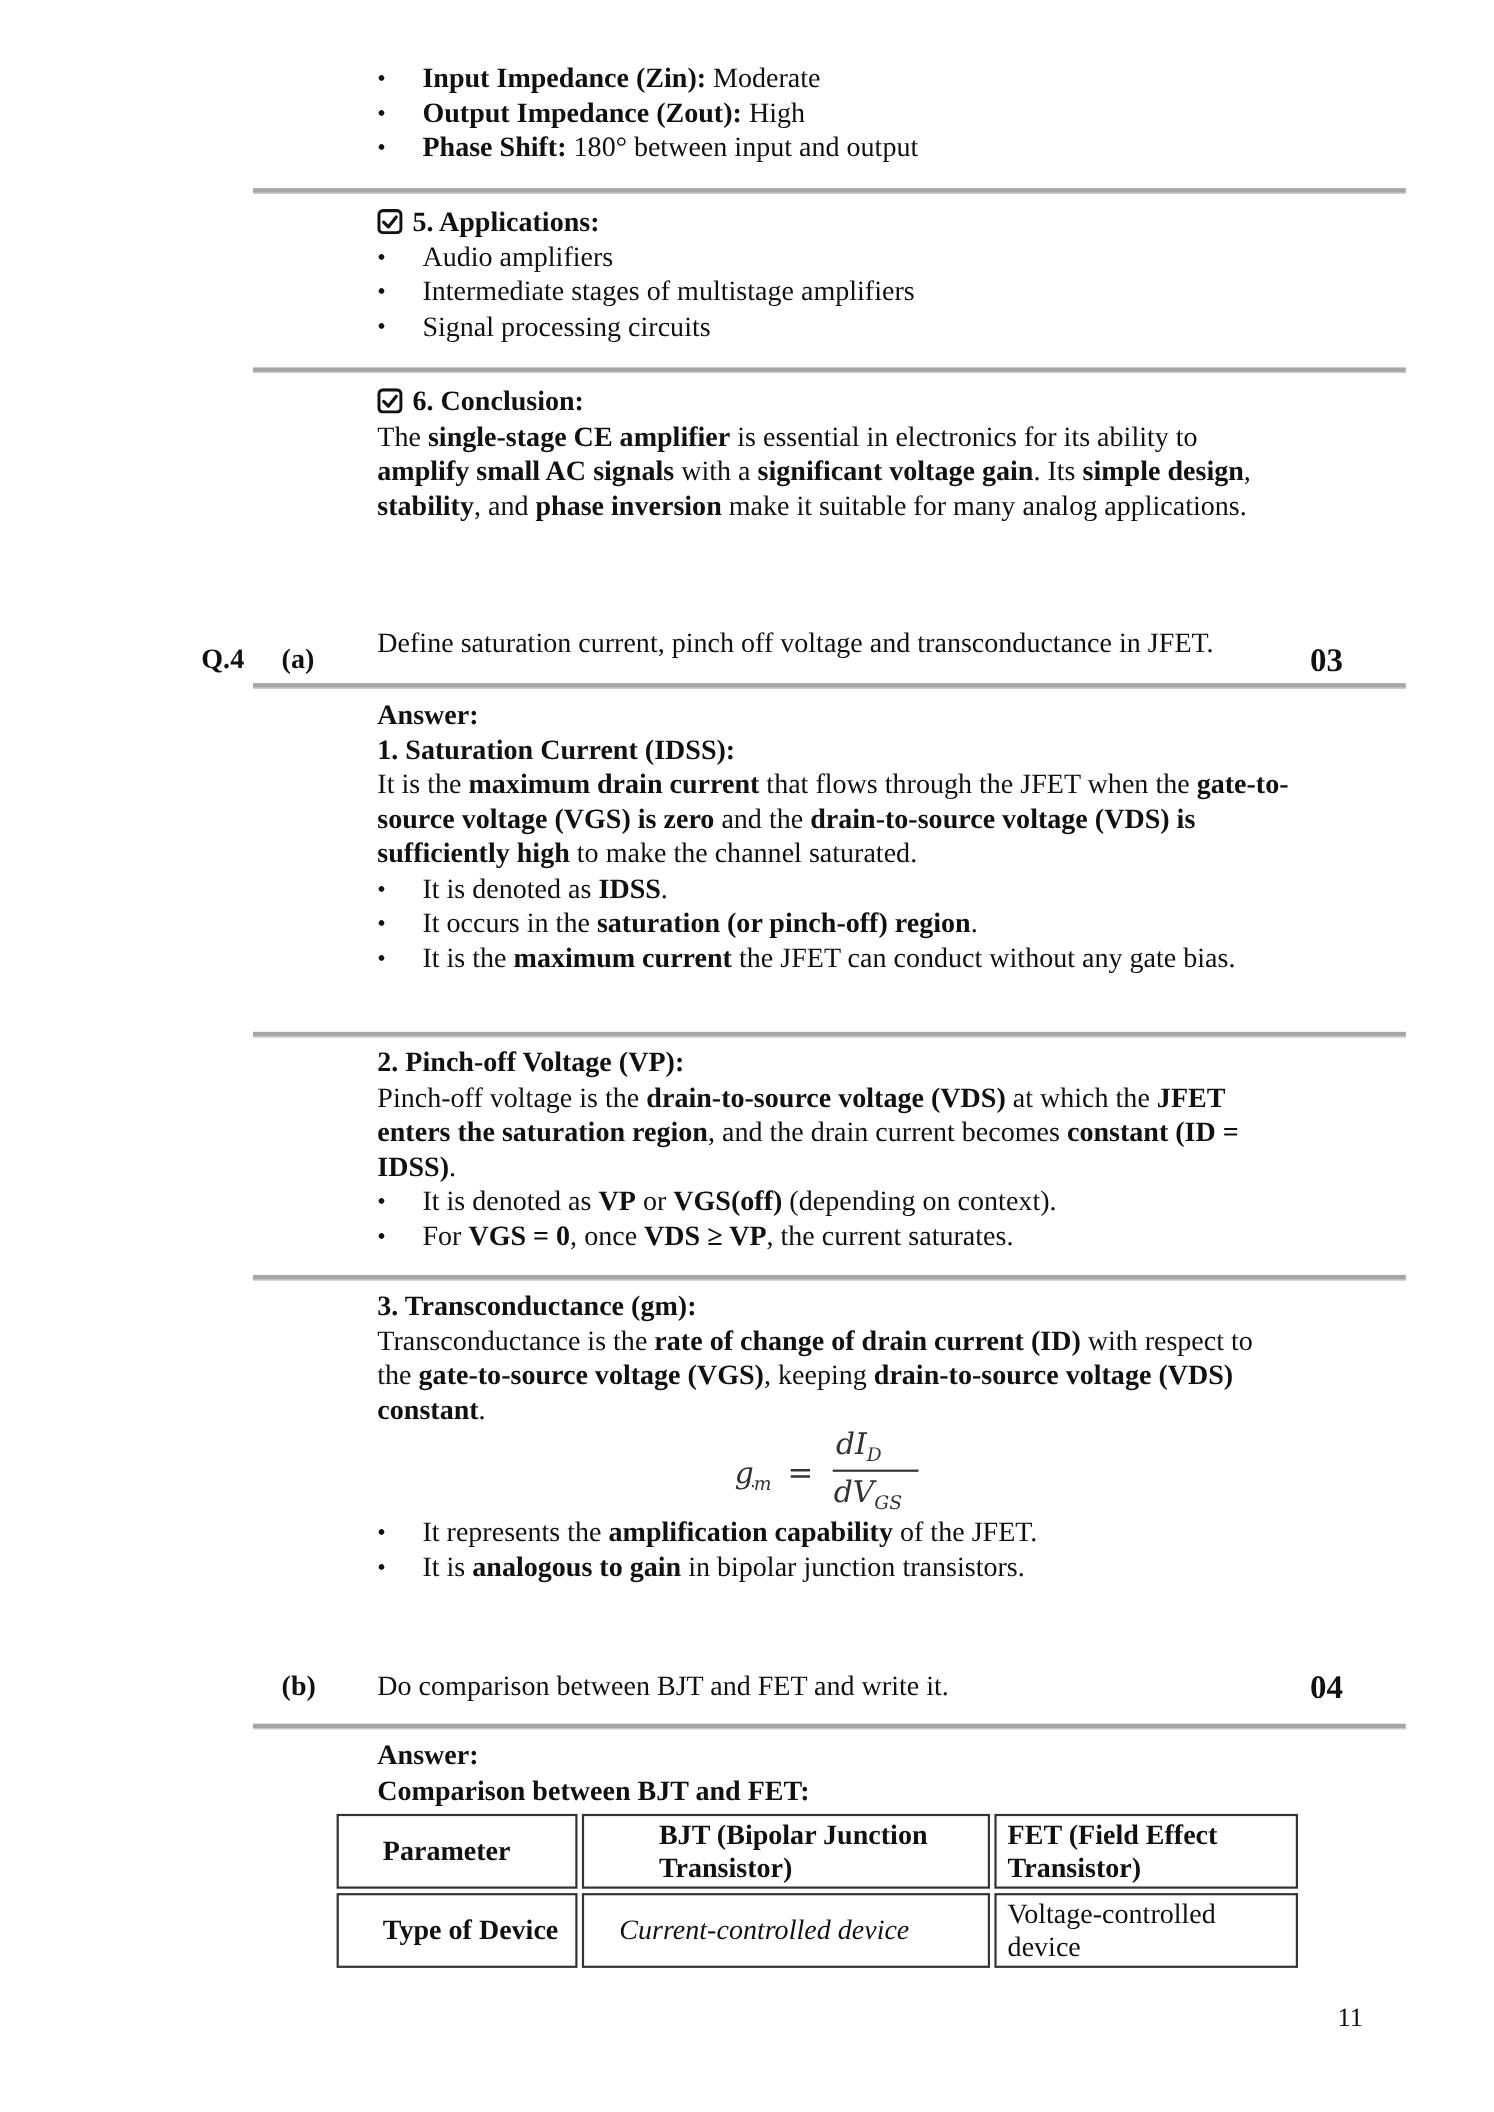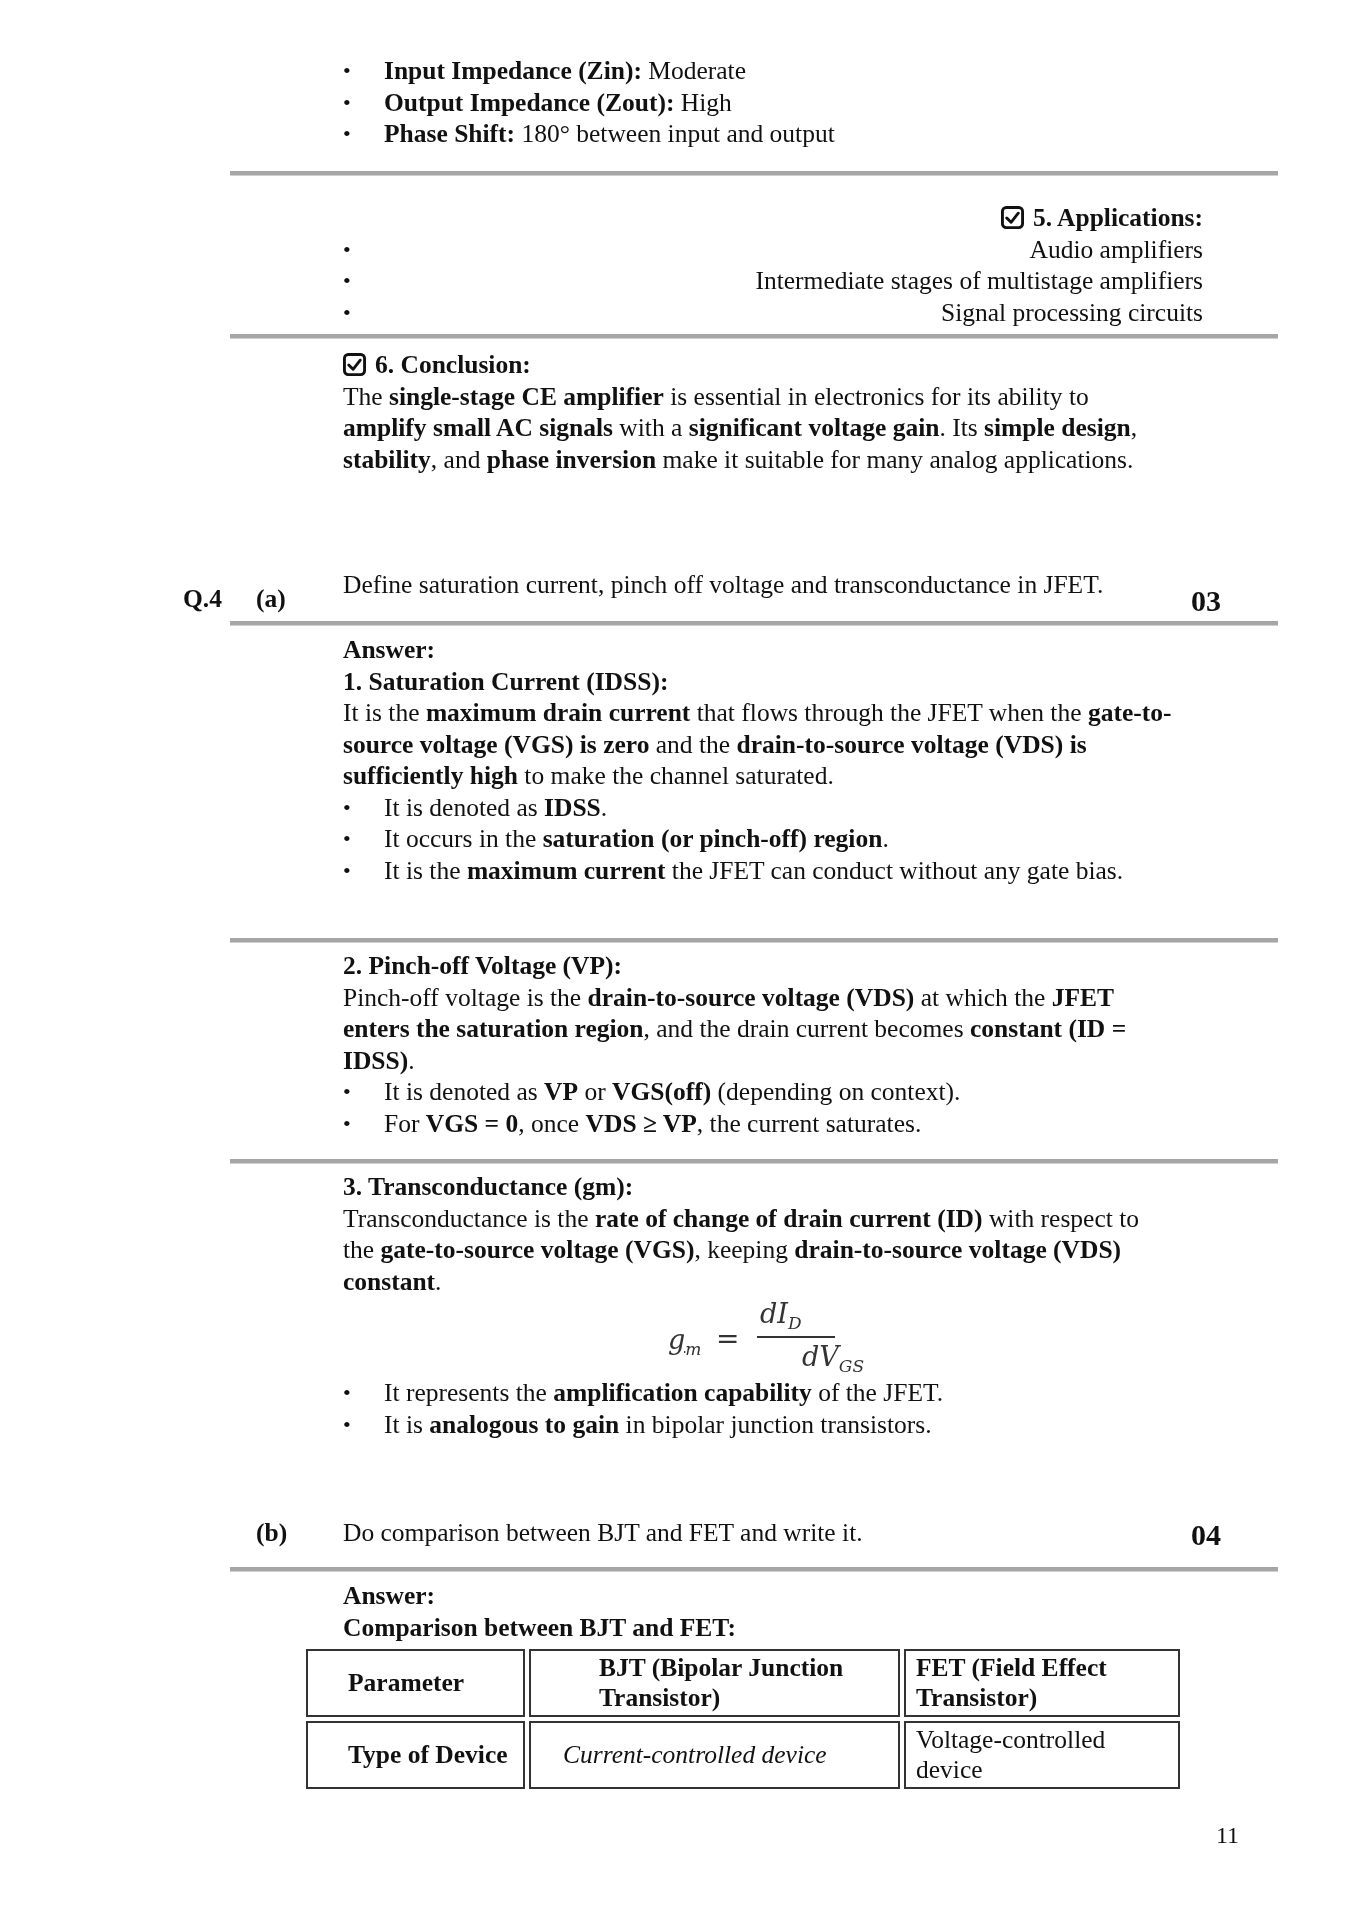--- a/index.html
+++ b/index.html
@@ -20,21 +20,21 @@
   .qlabel { position: absolute; font-weight: bold; font-size: 25.5px; }
   .qtext { position: absolute; font-size: 25.5px; }
   .marks { position: absolute; font-weight: bold; font-size: 30px; }
   .formula { position: absolute; left: 668px; top: 1300px; width: 170px; height: 80px; font-family: "DejaVu Serif", serif; color: #333; }
   .formula .lhs { position: absolute; left: 0; top: 24px; font-size: 27px; font-style: italic; text-decoration: underline; }
   .formula .lhs sub { font-size: 17px; }
   .formula .eq { position: absolute; left: 48px; top: 22px; font-size: 28px; }
   .formula .num { position: absolute; left: 92px; top: -2px; font-size: 27px; font-style: italic; }
   .formula .num sub, .formula .den sub { font-size: 17px; }
   .formula .bar { position: absolute; left: 89px; top: 36px; width: 78px; height: 2px; background: #333; }
-  .formula .den { position: absolute; left: 90px; top: 41px; font-size: 27px; font-style: italic; margin-left: 44px; }
+  .formula .den { position: absolute; left: 90px; top: 41px; font-size: 27px; font-style: italic; }
   table.cmp { position: absolute; left: 302px; top: 1645px; border-collapse: separate; border-spacing: 4px; font-size: 25.5px; line-height: 30px; }
   table.cmp td { border: 2px solid #333; padding: 0 10px; vertical-align: middle; }
   table.cmp td.c0 { width: 165px; padding-left: 40px; }
   table.cmp td.c1 { width: 295px; padding-left: 68px; padding-right: 4px; }
   table.cmp td.c2 { width: 252px; }
   table.cmp tr.hdr td { height: 64px; font-weight: bold; }
   table.cmp tr.row td { height: 64px; }
   .pgnum { position: absolute; left: 1216px; top: 1822px; font-size: 24px; }
 </style>
 </head>
@@ -45,21 +45,21 @@
   <div class="block" style="top:55px;">
     <ul class="bullets">
       <li><b>Input Impedance (Zin):</b><span> Moderate</span></li>
       <li><b>Output Impedance (Zout):</b><span> High</span></li>
       <li><b>Phase Shift:</b><span> 180° between input and output</span></li>
     </ul>
   </div>
 
   <div class="rule" style="top:171px;"></div>
 
-  <div class="block" style="top:202px;text-align:right;">
+  <div class="block" style="top:186px;">
     <div class="heading">
       <svg class="chk" viewBox="0 0 24 24">
           <rect x="1.5" y="1.5" width="21" height="21" rx="4" fill="none" stroke="#111" stroke-width="3"></rect>
           <path d="M6 12.5 L10.5 17 L18 7.5" fill="none" stroke="#111" stroke-width="3" stroke-linecap="round" stroke-linejoin="round"></path>
         </svg><span>5. Applications:</span>
     </div>
     <ul class="bullets">
       <li>Audio amplifiers</li>
       <li>Intermediate stages of multistage amplifiers</li>
       <li>Signal processing circuits</li>

